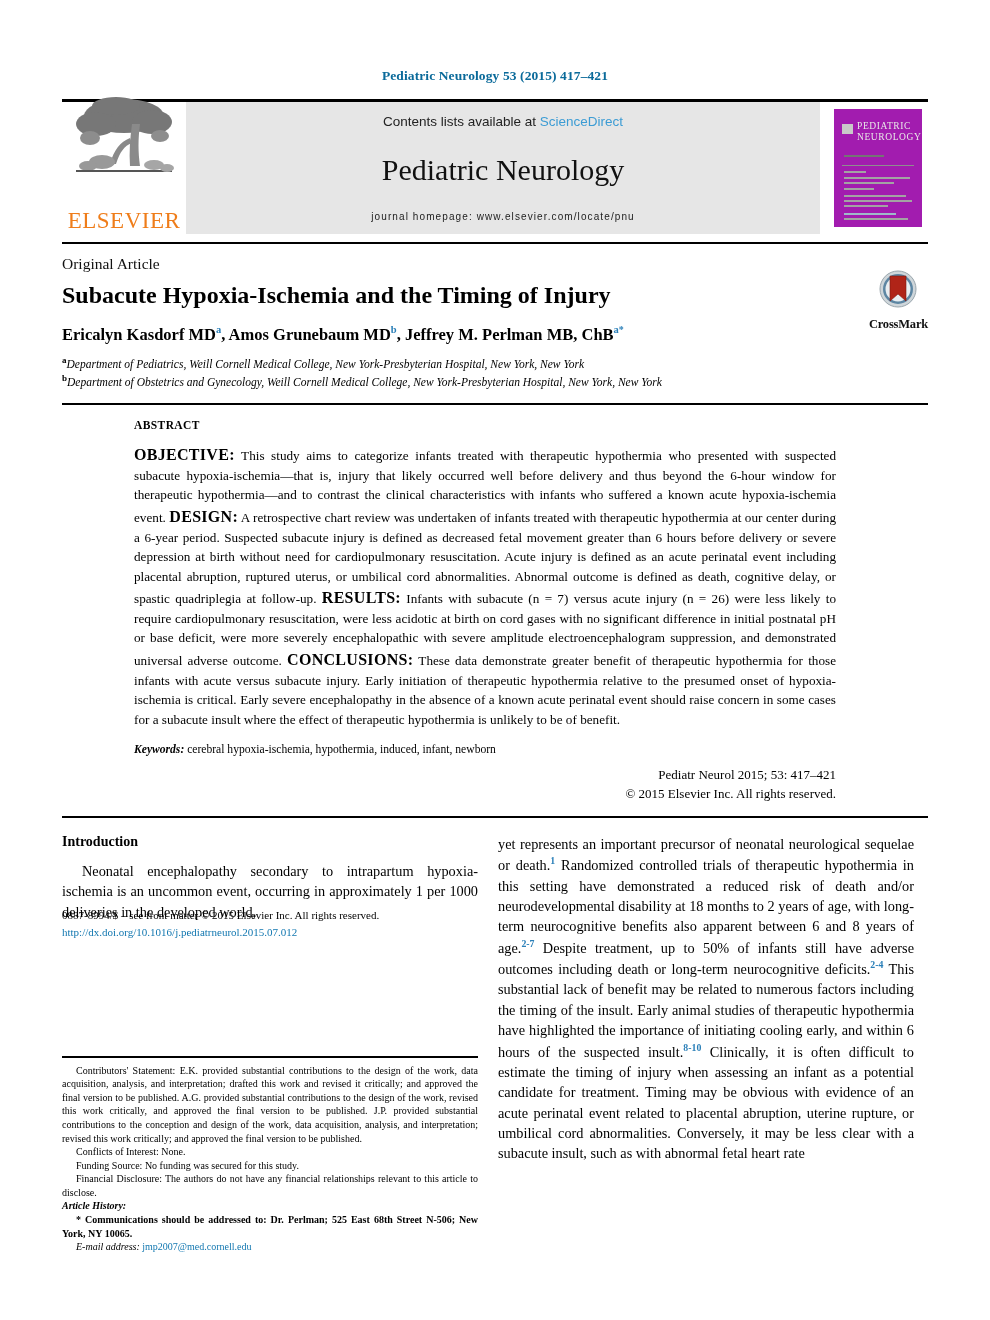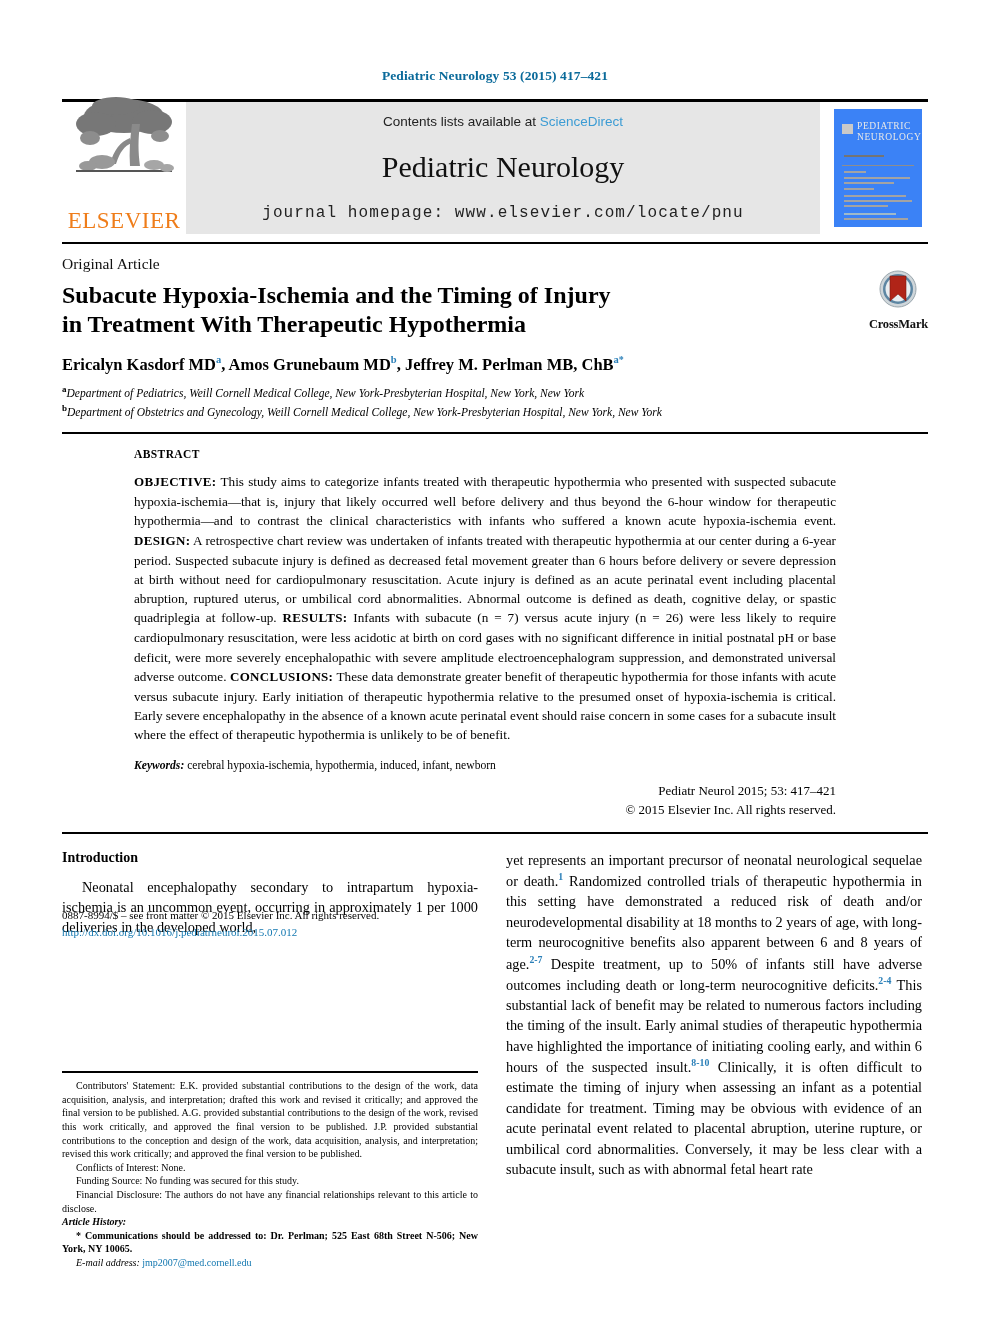--- a/index.html
+++ b/index.html
@@ -78,38 +78,38 @@
     text-align: center;
   }
   .contents-line .sd-link { color: #3c9cd4; }
   .journal-title {
     font-family: "Liberation Serif", serif;
     font-size: 30px;
     color: #111;
     line-height: 1;
   }
   .homepage-line {
-    font-family: Liberation Mono, monospace;
-    font-size: 16px;
+    font-family: Liberation Sans, sans-serif;
+    font-size: 10px;
     color: #222;
     letter-spacing: 1.1px;
   }
   .cover-thumb {
     width: 100px;
     flex: 0 0 100px;
     margin-left: 8px;
     background: #fff;
     display: flex;
     align-items: center;
     justify-content: center;
   }
   .cover-inner {
     width: 88px;
     height: 118px;
-    background: #3b82f6;
+    background: #a21caf;
     position: relative;
     box-sizing: border-box;
     padding: 10px 8px;
   }
   .cover-badge {
     width: 11px; height: 10px; background: #c9c9c9;
     position: absolute; left: 8px; top: 15px;
   }
   .cover-title {
     position: absolute; left: 23px; top: 12px;
@@ -208,41 +208,41 @@
   }
   .abs-text {
     font-family: "Liberation Serif", serif;
     font-size: 13.2px;
     line-height: 1.46;
     text-align: justify;
     margin: 0 0 14px 0;
   }
   .abs-text .sect {
     font-weight: bold;
-    font-size: 13px;
+    font-size: 16px;
     letter-spacing: 0.3px;
   }
   .keywords {
     font-family: "Liberation Serif", serif;
     font-size: 11.6px;
     margin-top: 2px;
   }
   .keywords b { font-style: italic; }
   .cite-right {
     text-align: right;
     font-family: "Liberation Serif", serif;
     font-size: 13px;
     line-height: 1.5;
     margin-top: 9px;
   }
 
   
   .columns {
     display: flex;
-    gap: 28px;
+    gap: 20px;
     margin-top: 16px;
     height: 420px;
   }
   .col { width: 416px; flex: 0 0 416px; position: relative; }
   .sec-heading {
     font-family: "Liberation Serif", serif;
     font-weight: bold;
     font-size: 14px;
     margin: 0 0 11px 0;
   }
@@ -372,21 +372,20 @@
           <path d="M11 6 L27 6 L27 31 L19 24 L11 31 Z" fill="none" stroke="#7e1a11" stroke-width="0.6"></path>
         </svg>
       </span>
       <span class="cm-word">CrossMark</span>
     </div>
 
     <div class="art-type">Original Article</div>
 
     <h1 class="art-title">
       <span>Subacute Hypoxia-Ischemia and the Timing of Injury</span><br>
-      <span>in Treatment With Therapeutic Hypothermia</span>
     </h1>
 
     <div class="authors">
       <span>Ericalyn Kasdorf MD</span><sup class="au-sup">a</sup><span>, </span><span>Amos Grunebaum MD</span><sup class="au-sup">b</sup><span>, </span><span>Jeffrey M. Perlman MB, ChB</span><sup class="au-sup">a</sup><sup class="corr-star">*</sup>
     </div>
 
     <div class="affil">
       <div><sup>a</sup><span>Department of Pediatrics, Weill Cornell Medical College, New York-Presbyterian Hospital, New York, New York</span></div>
       <div><sup>b</sup><span>Department of Obstetrics and Gynecology, Weill Cornell Medical College, New York-Presbyterian Hospital, New York, New York</span></div>
     </div>

